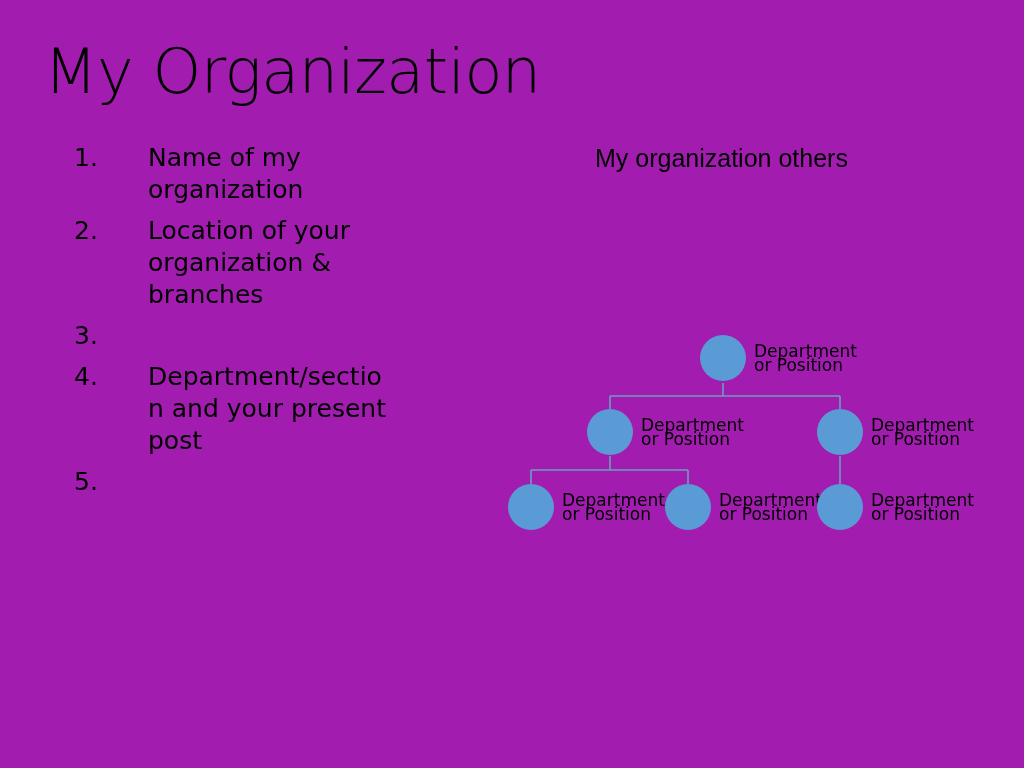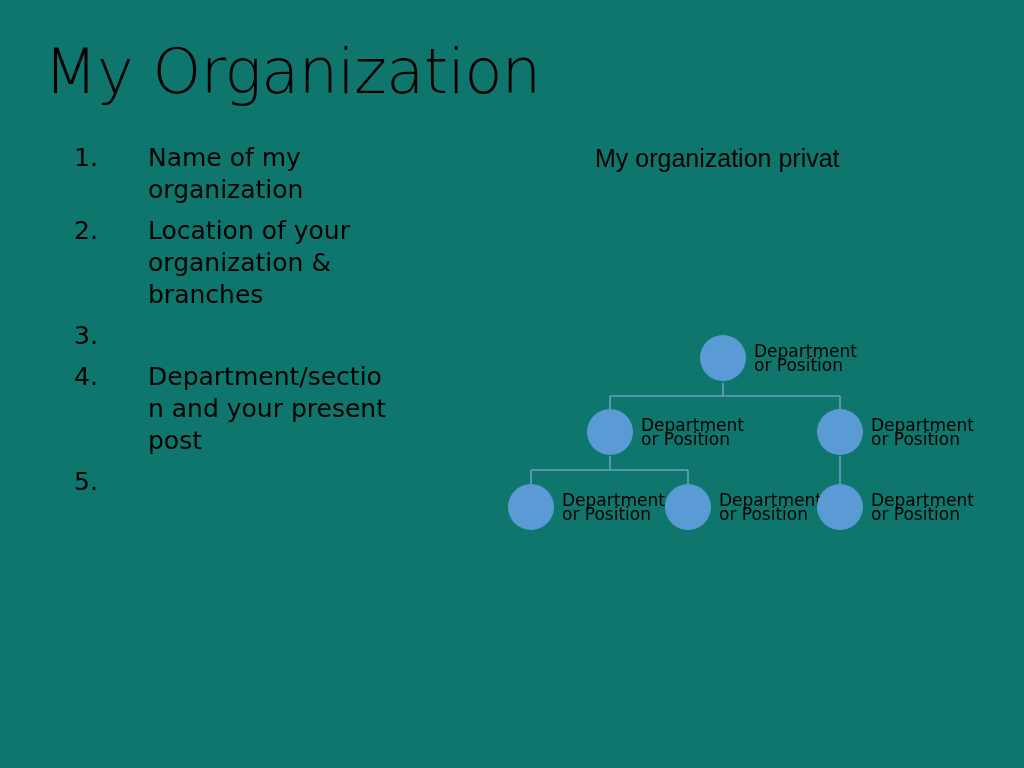--- a/index.html
+++ b/index.html
@@ -4,21 +4,21 @@
 <style>
   html, body {
     margin: 0;
     padding: 0;
     background: #ffffff;
   }
   #slide {
     position: relative;
     width: 1024px;
     height: 768px;
-    background: #0f766e;
+    background: #a21caf;
     overflow: hidden;
     font-family: "DejaVu Sans", sans-serif;
     -webkit-font-smoothing: antialiased;
   }
 
   
   #slide-title {
     position: absolute;
     left: 44px;
     top: 38px;
@@ -145,21 +145,21 @@
       <div class="bullet-num">4.</div>
       <div class="bullet-text">Department/section and your present post</div>
     </div>
 
     <div class="bullet-item">
       <div class="bullet-num">5.</div>
     </div>
 
   </div>
 
-  <div id="chart-heading">My organization privat</div>
+  <div id="chart-heading">My organization others</div>
 
   <div id="org-chart">
 
     <svg id="org-connectors" viewBox="0 0 480 220">
 
       <path d="M 228 58 L 228 71" stroke="#6a9fc0" stroke-width="1.6" fill="none"></path>
       <path d="M 115 71 L 345 71" stroke="#6a9fc0" stroke-width="1.6" fill="none"></path>
       <path d="M 115 71 L 115 84" stroke="#6a9fc0" stroke-width="1.6" fill="none"></path>
       <path d="M 345 71 L 345 84" stroke="#6a9fc0" stroke-width="1.6" fill="none"></path>
 

